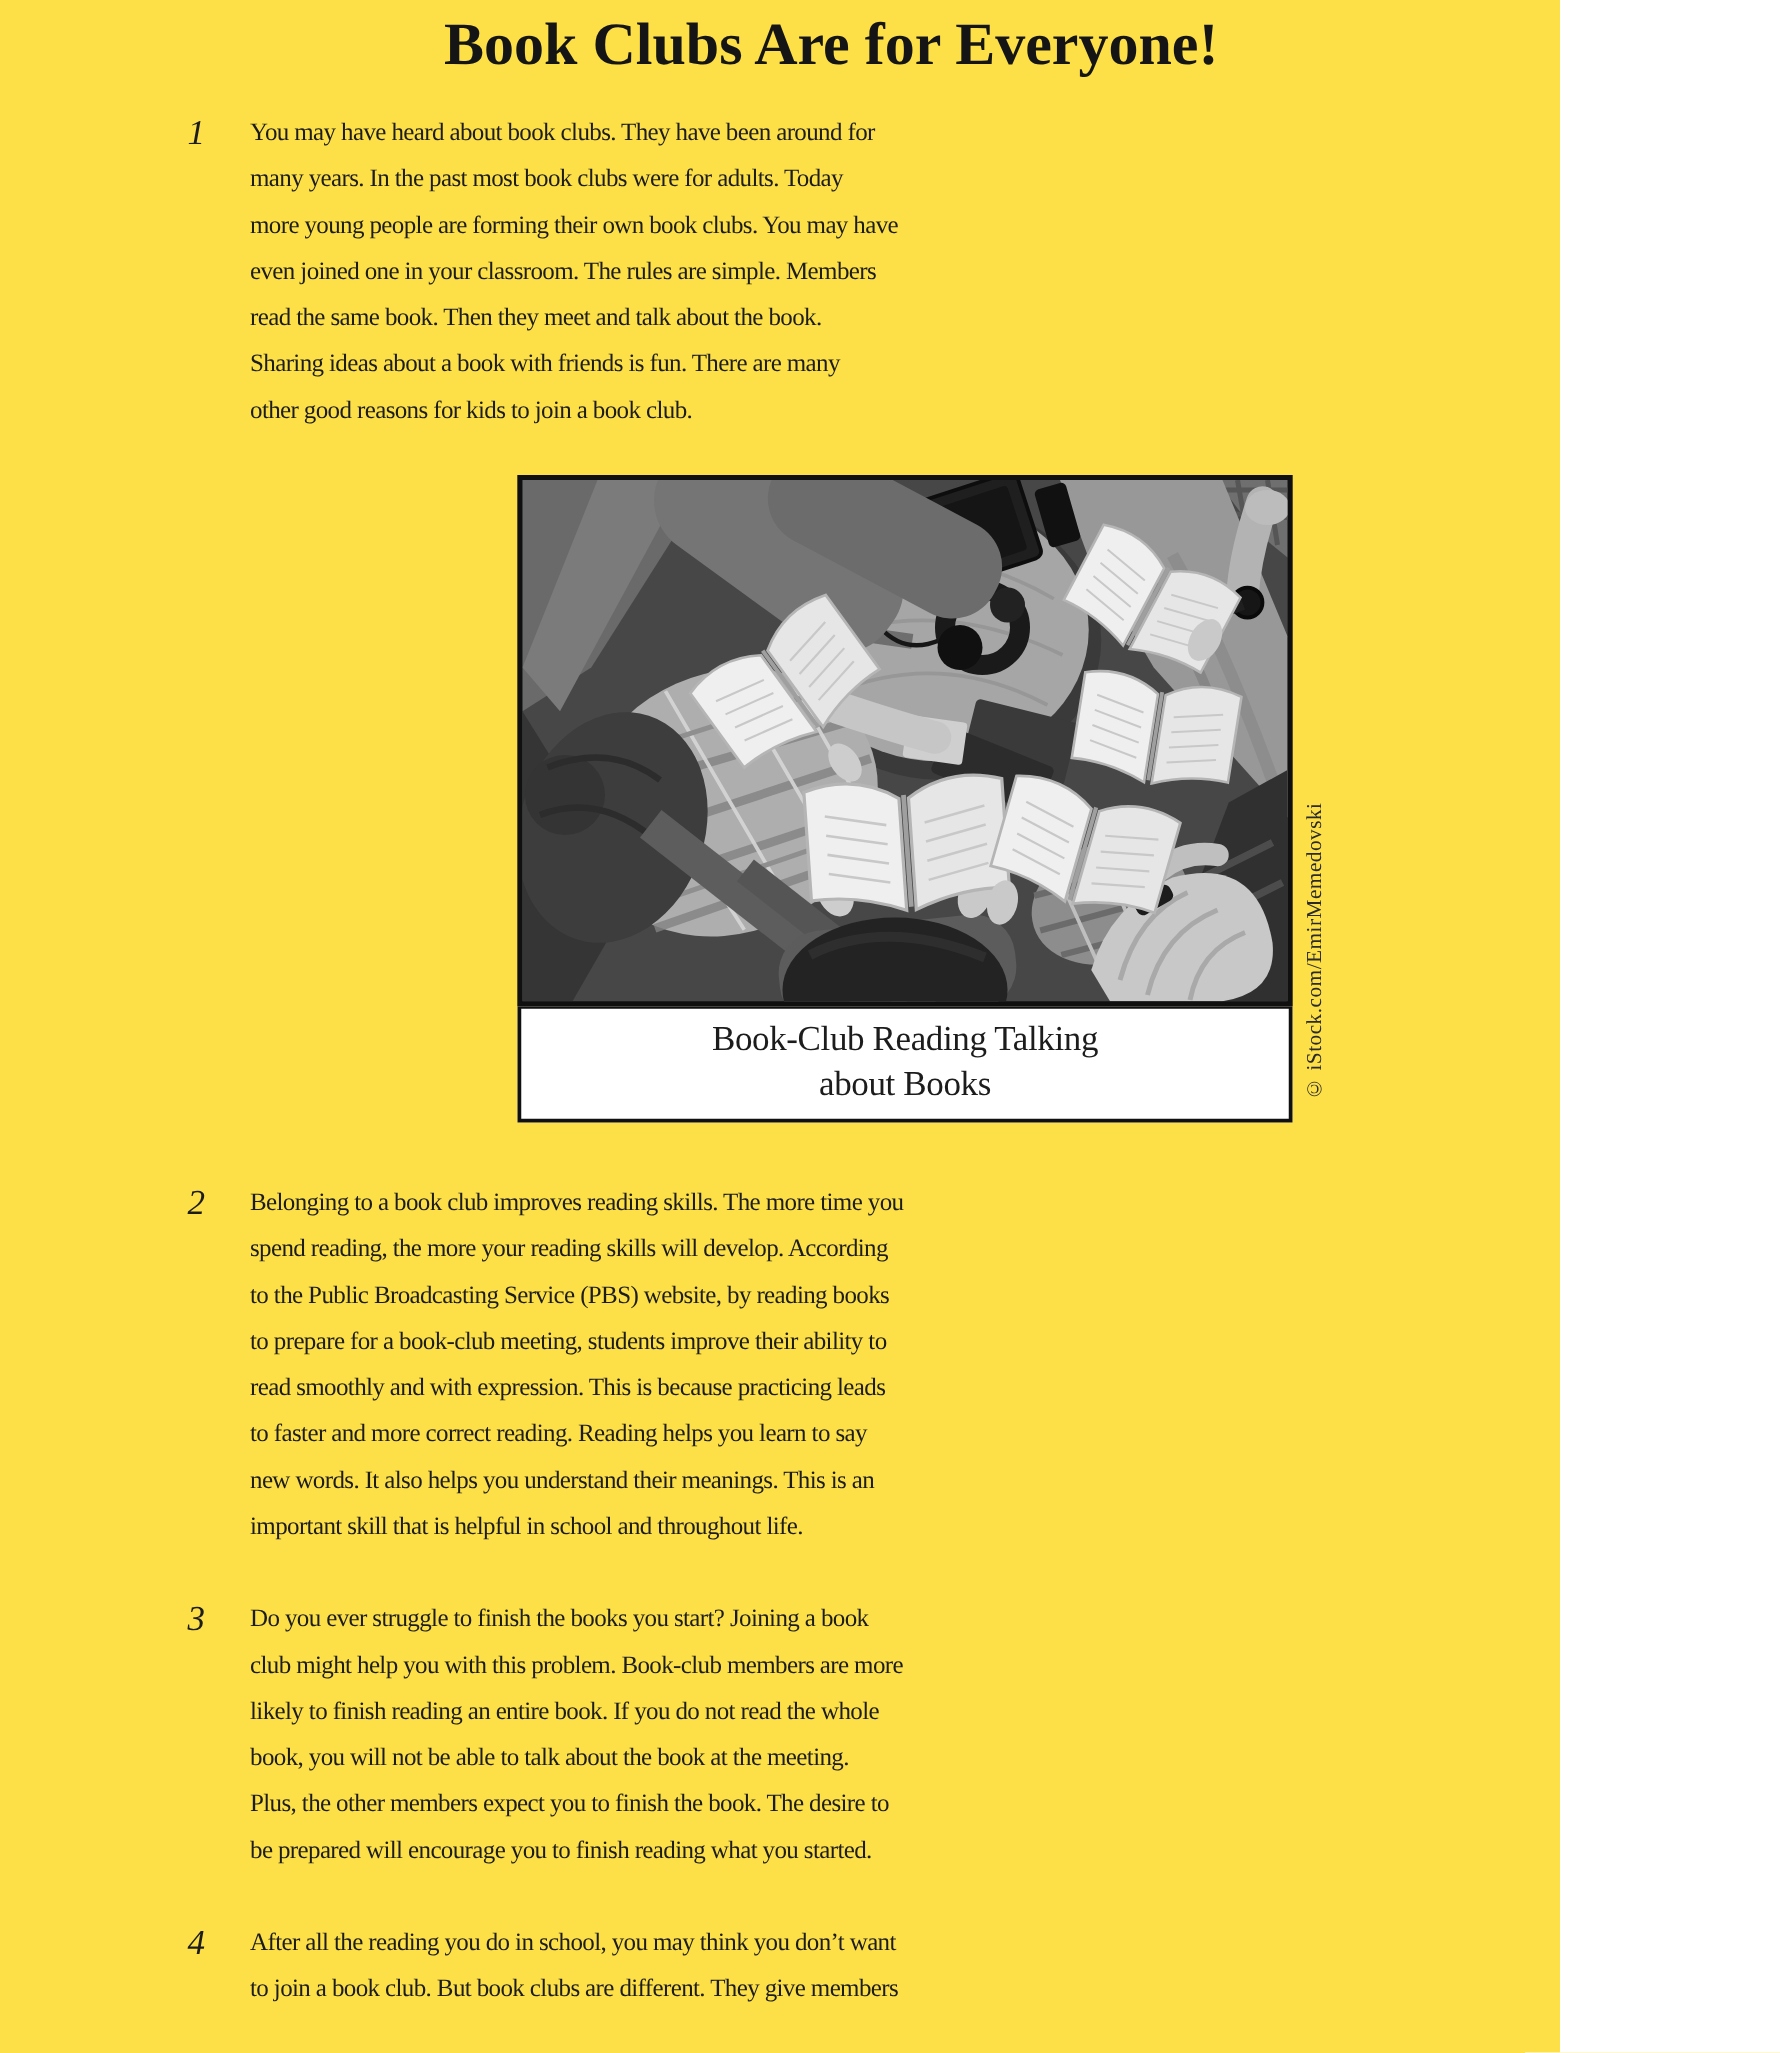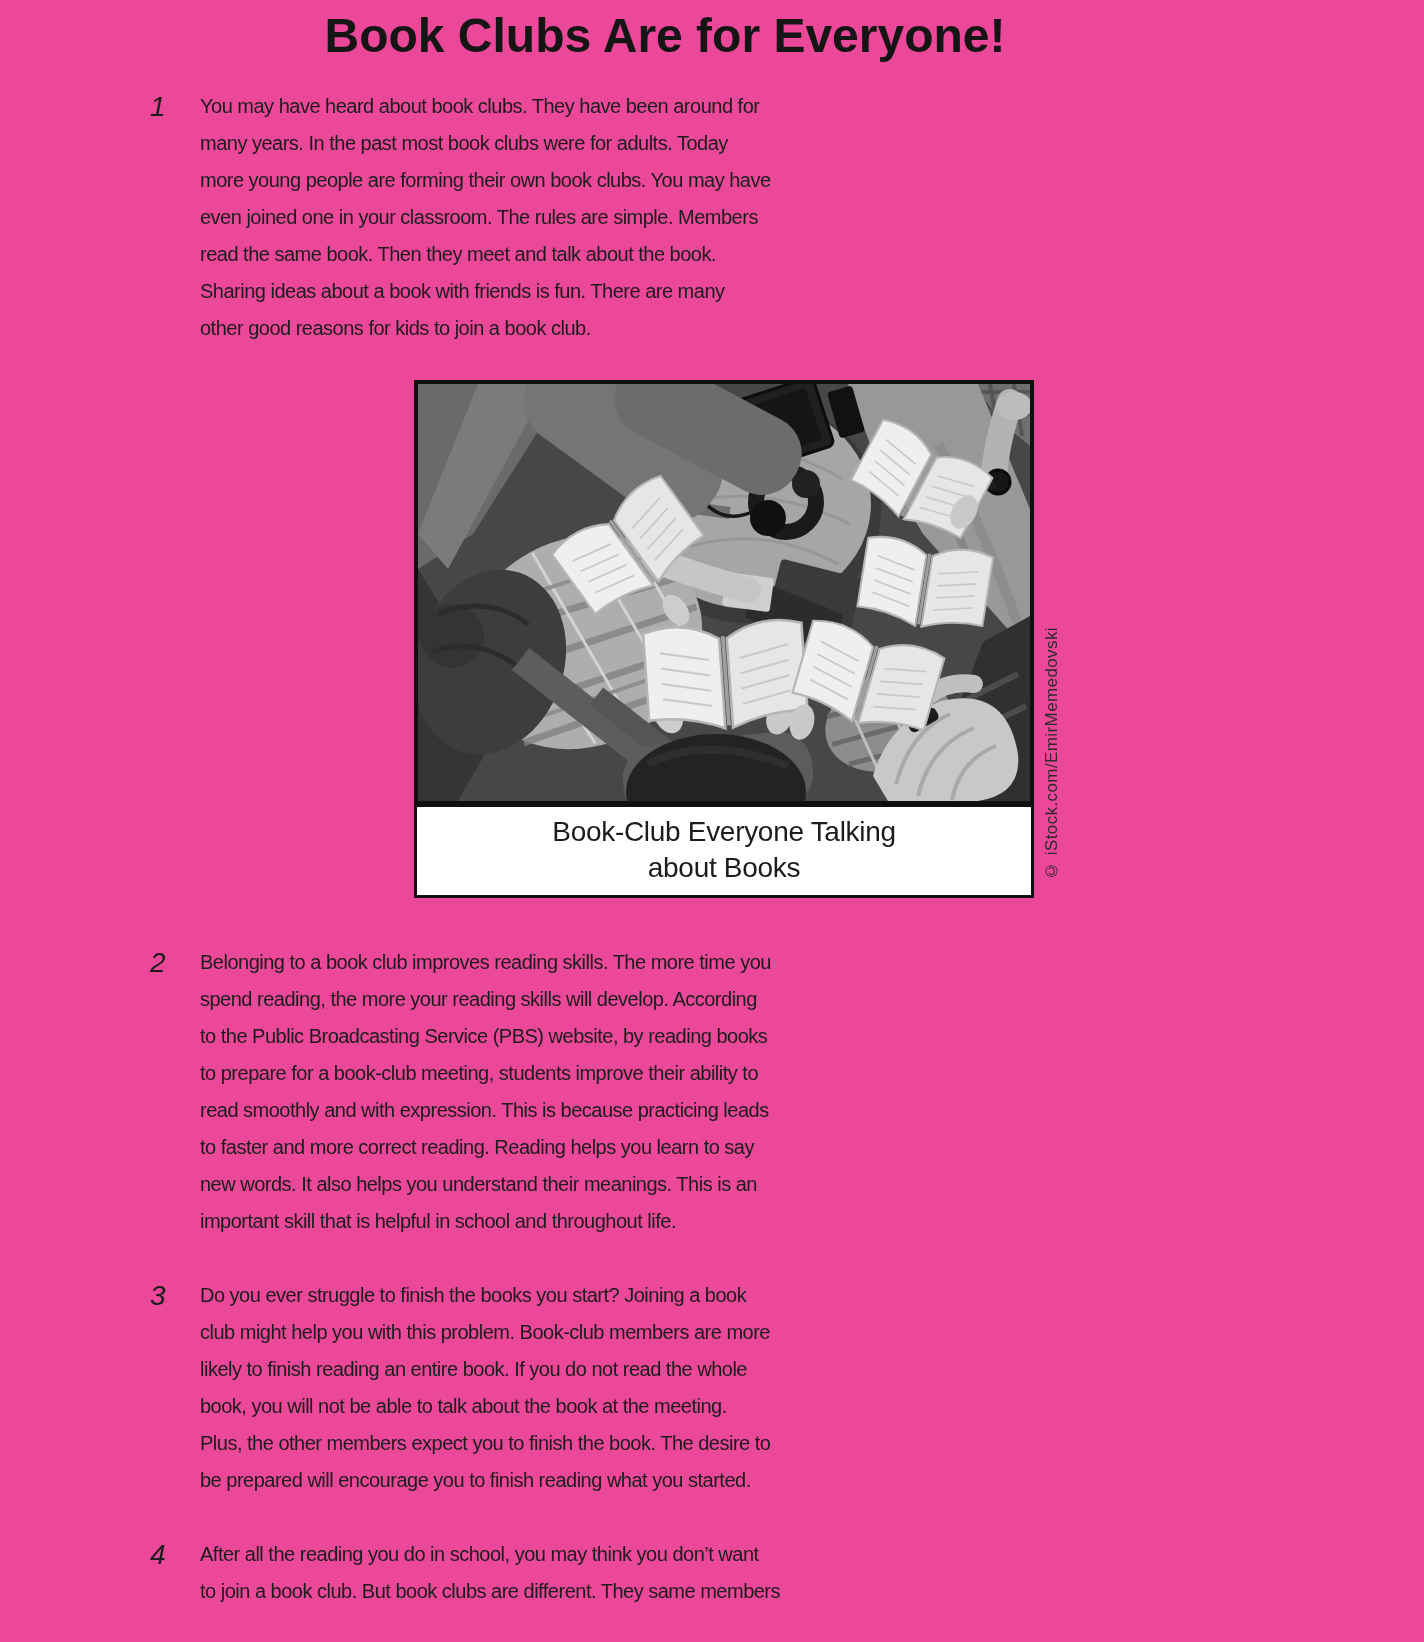--- a/index.html
+++ b/index.html
@@ -1,18 +1,18 @@
 <!DOCTYPE html>
 <html><head>
 <meta charset="utf-8">
 <style>
   html,body{margin:0;padding:0;background:#ffffff;}
   .page{
-    position:relative;width:1424px;height:1642px;background:#ec4899;
-    font-family:Liberation Sans, sans-serif;color:#1c1c1c;overflow:hidden;
+    position:relative;width:1248px;height:1642px;background:#fde047;
+    font-family:Liberation Serif, serif;color:#1c1c1c;overflow:hidden;
   }
   .title{
     width:1330px;margin:8px 0 0 0;text-align:center;
     font-size:48px;font-weight:700;letter-spacing:0px;color:#151515;
   }
   .para{display:flex;margin-left:150px;margin-bottom:37px;}
   .para.first{margin-top:25px;margin-bottom:0;}
   .pnum{
     flex:0 0 50px;width:50px;font-style:italic;font-size:28px;line-height:37px;color:#1c1c1c;
   }
@@ -139,21 +139,21 @@
         <use href="#bk" transform="translate(506,206) rotate(9) scale(1.02)"></use>
         <use href="#bk" transform="translate(215,168) rotate(-36) scale(1.08)"></use>
         <use href="#bk" transform="translate(308,298) rotate(-4) scale(1.28)"></use>
         <use href="#bk" transform="translate(448,300) rotate(16) scale(1.1)"></use>
 
         <ellipse cx="546" cy="128" rx="12" ry="18" fill="#c9c9c9" transform="rotate(30 546 128)"></ellipse>
         <ellipse cx="258" cy="226" rx="11" ry="17" fill="#cdcdcd" transform="rotate(-36 258 226)"></ellipse>
         <ellipse cx="384" cy="338" rx="12" ry="18" fill="#c9c9c9" transform="rotate(14 384 338)"></ellipse>
       </svg>
     </div>
-    <figcaption class="caption-box">Book-Club Everyone Talking
+    <figcaption class="caption-box">Book-Club Reading Talking
 about Books</figcaption>
     <div class="credit">© iStock.com/EmirMemedovski</div>
   </figure>
 
   <section class="para">
     <span class="pnum">2</span>
     <p class="ptext">Belonging to a book club improves reading skills. The more time you
 spend reading, the more your reading skills will develop. According
 to the Public Broadcasting Service (PBS) website, by reading books
 to prepare for a book-club meeting, students improve their ability to
@@ -169,16 +169,16 @@
 club might help you with this problem. Book-club members are more
 likely to finish reading an entire book. If you do not read the whole
 book, you will not be able to talk about the book at the meeting.
 Plus, the other members expect you to finish the book. The desire to
 be prepared will encourage you to finish reading what you started.</p>
   </section>
 
   <section class="para">
     <span class="pnum">4</span>
     <p class="ptext">After all the reading you do in school, you may think you don’t want
-to join a book club. But book clubs are different. They same members</p>
+to join a book club. But book clubs are different. They give members</p>
   </section>
 
 </div>
 
 </body></html>

